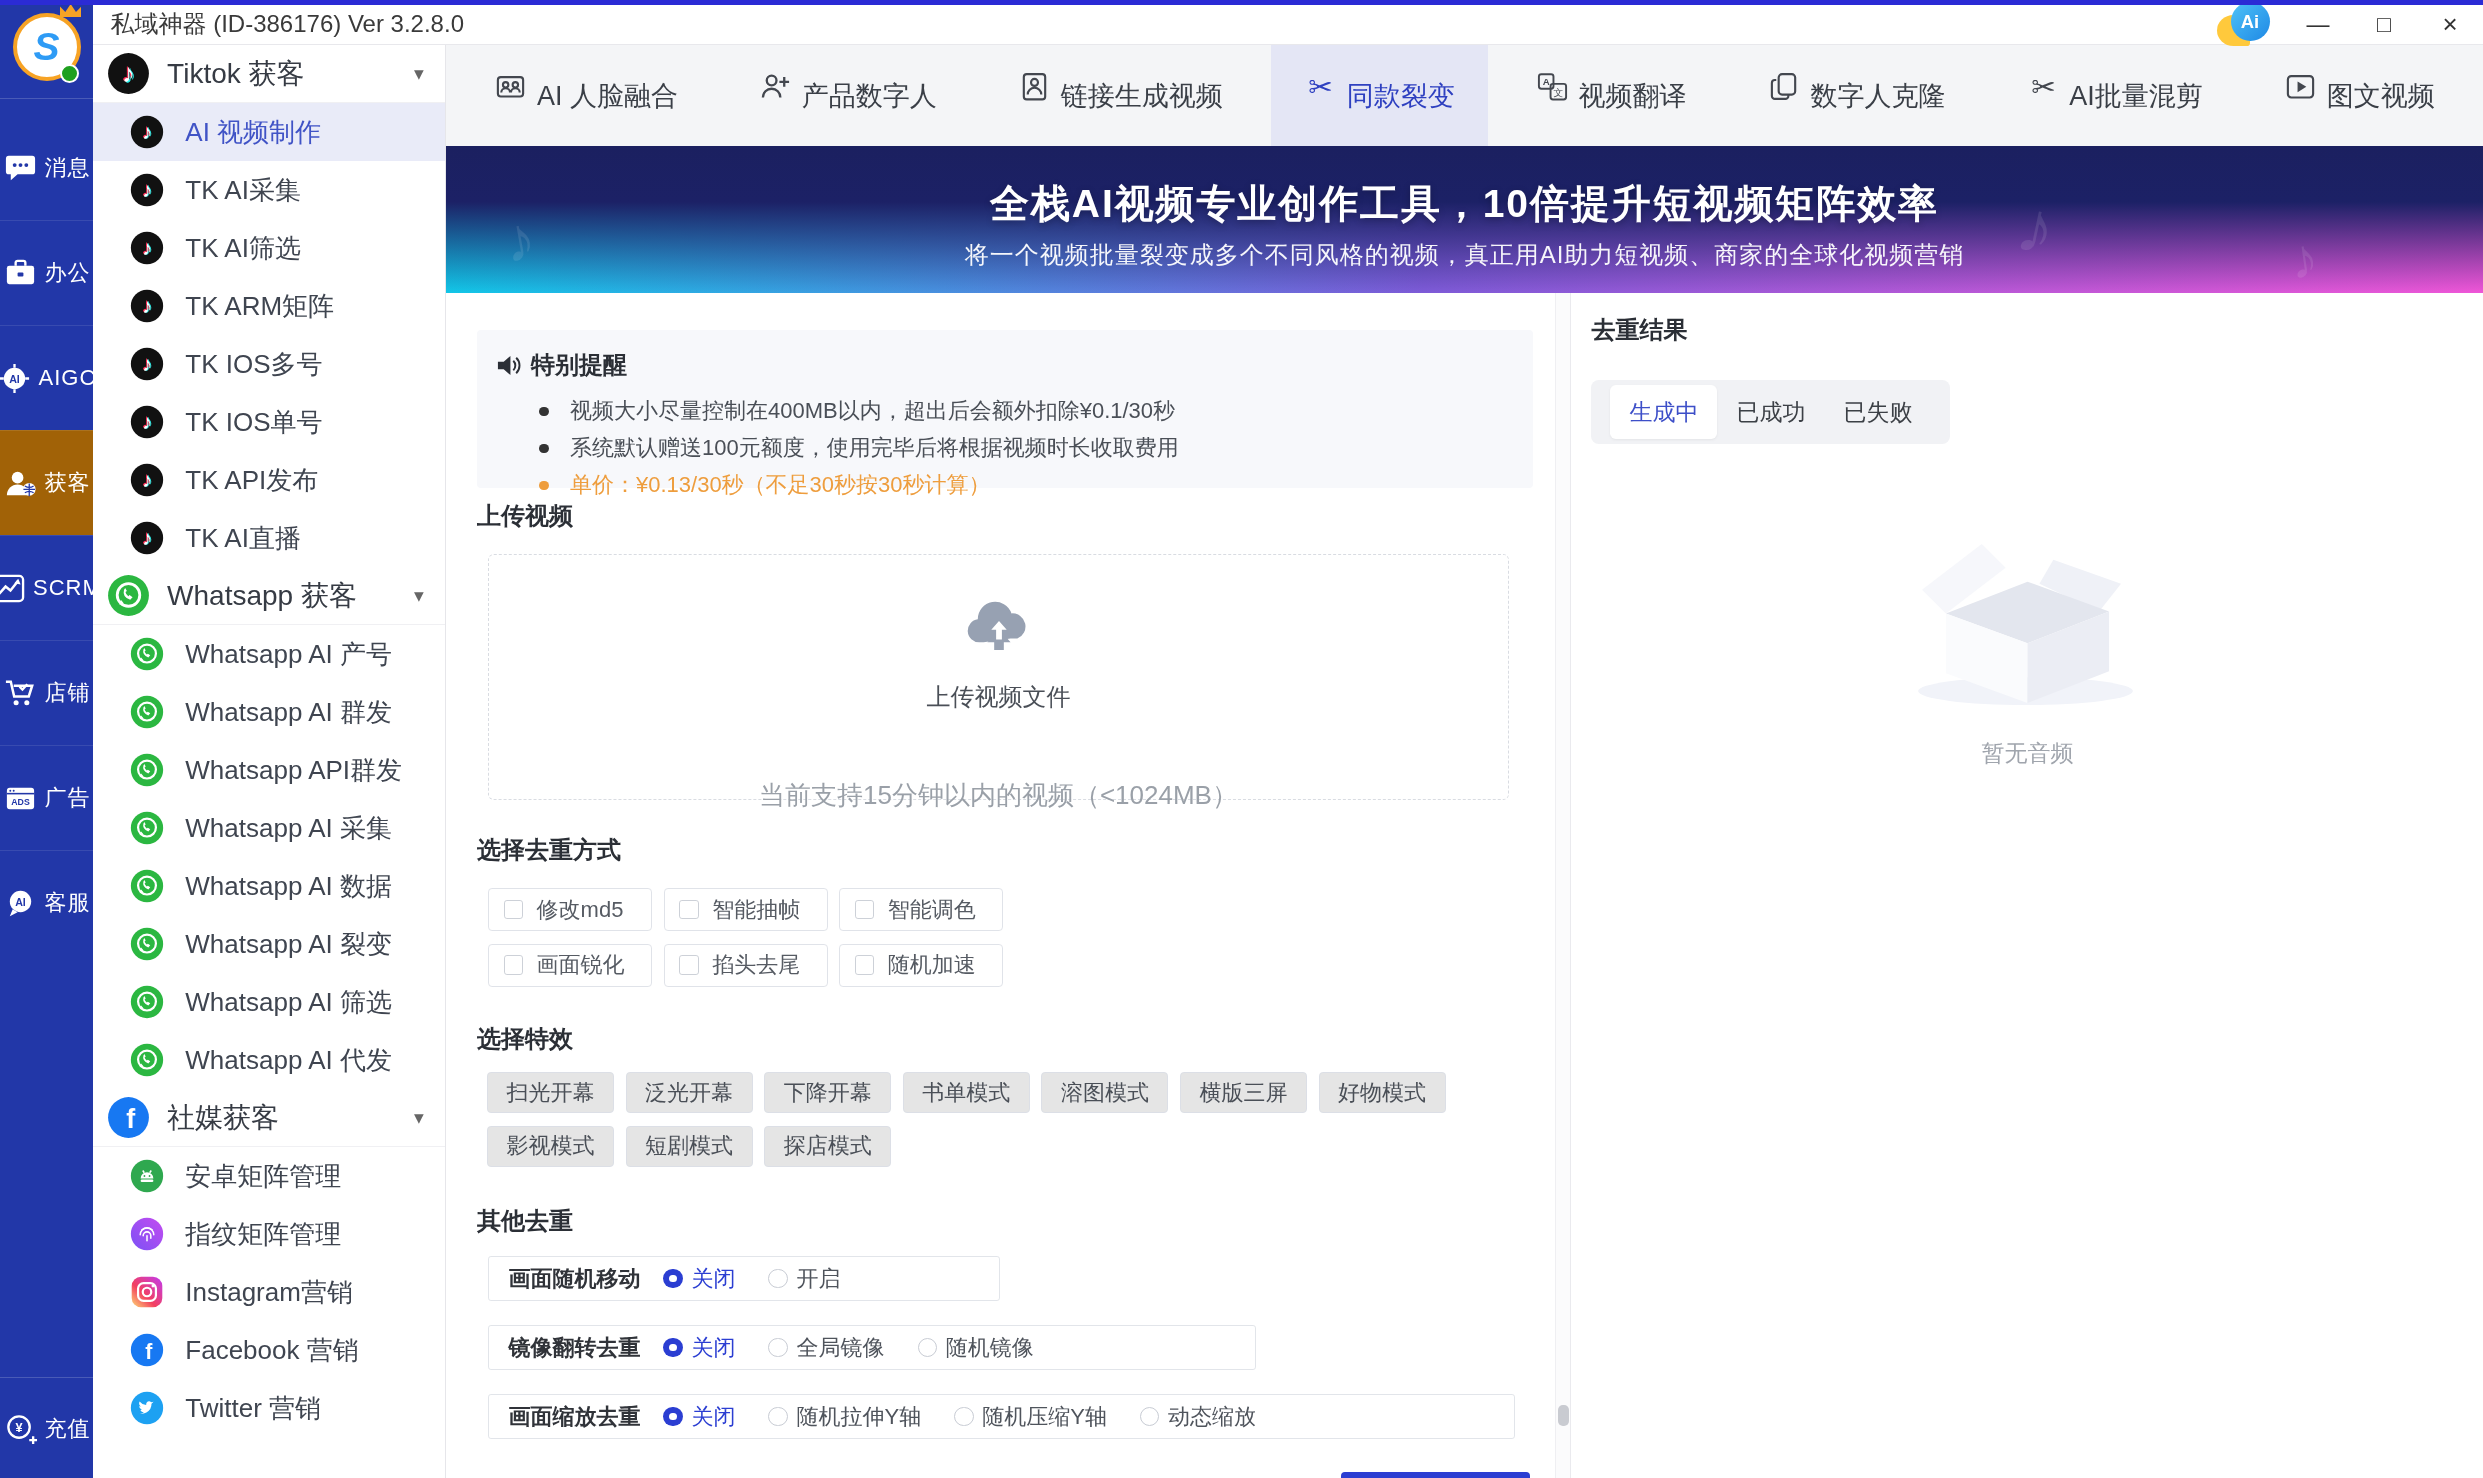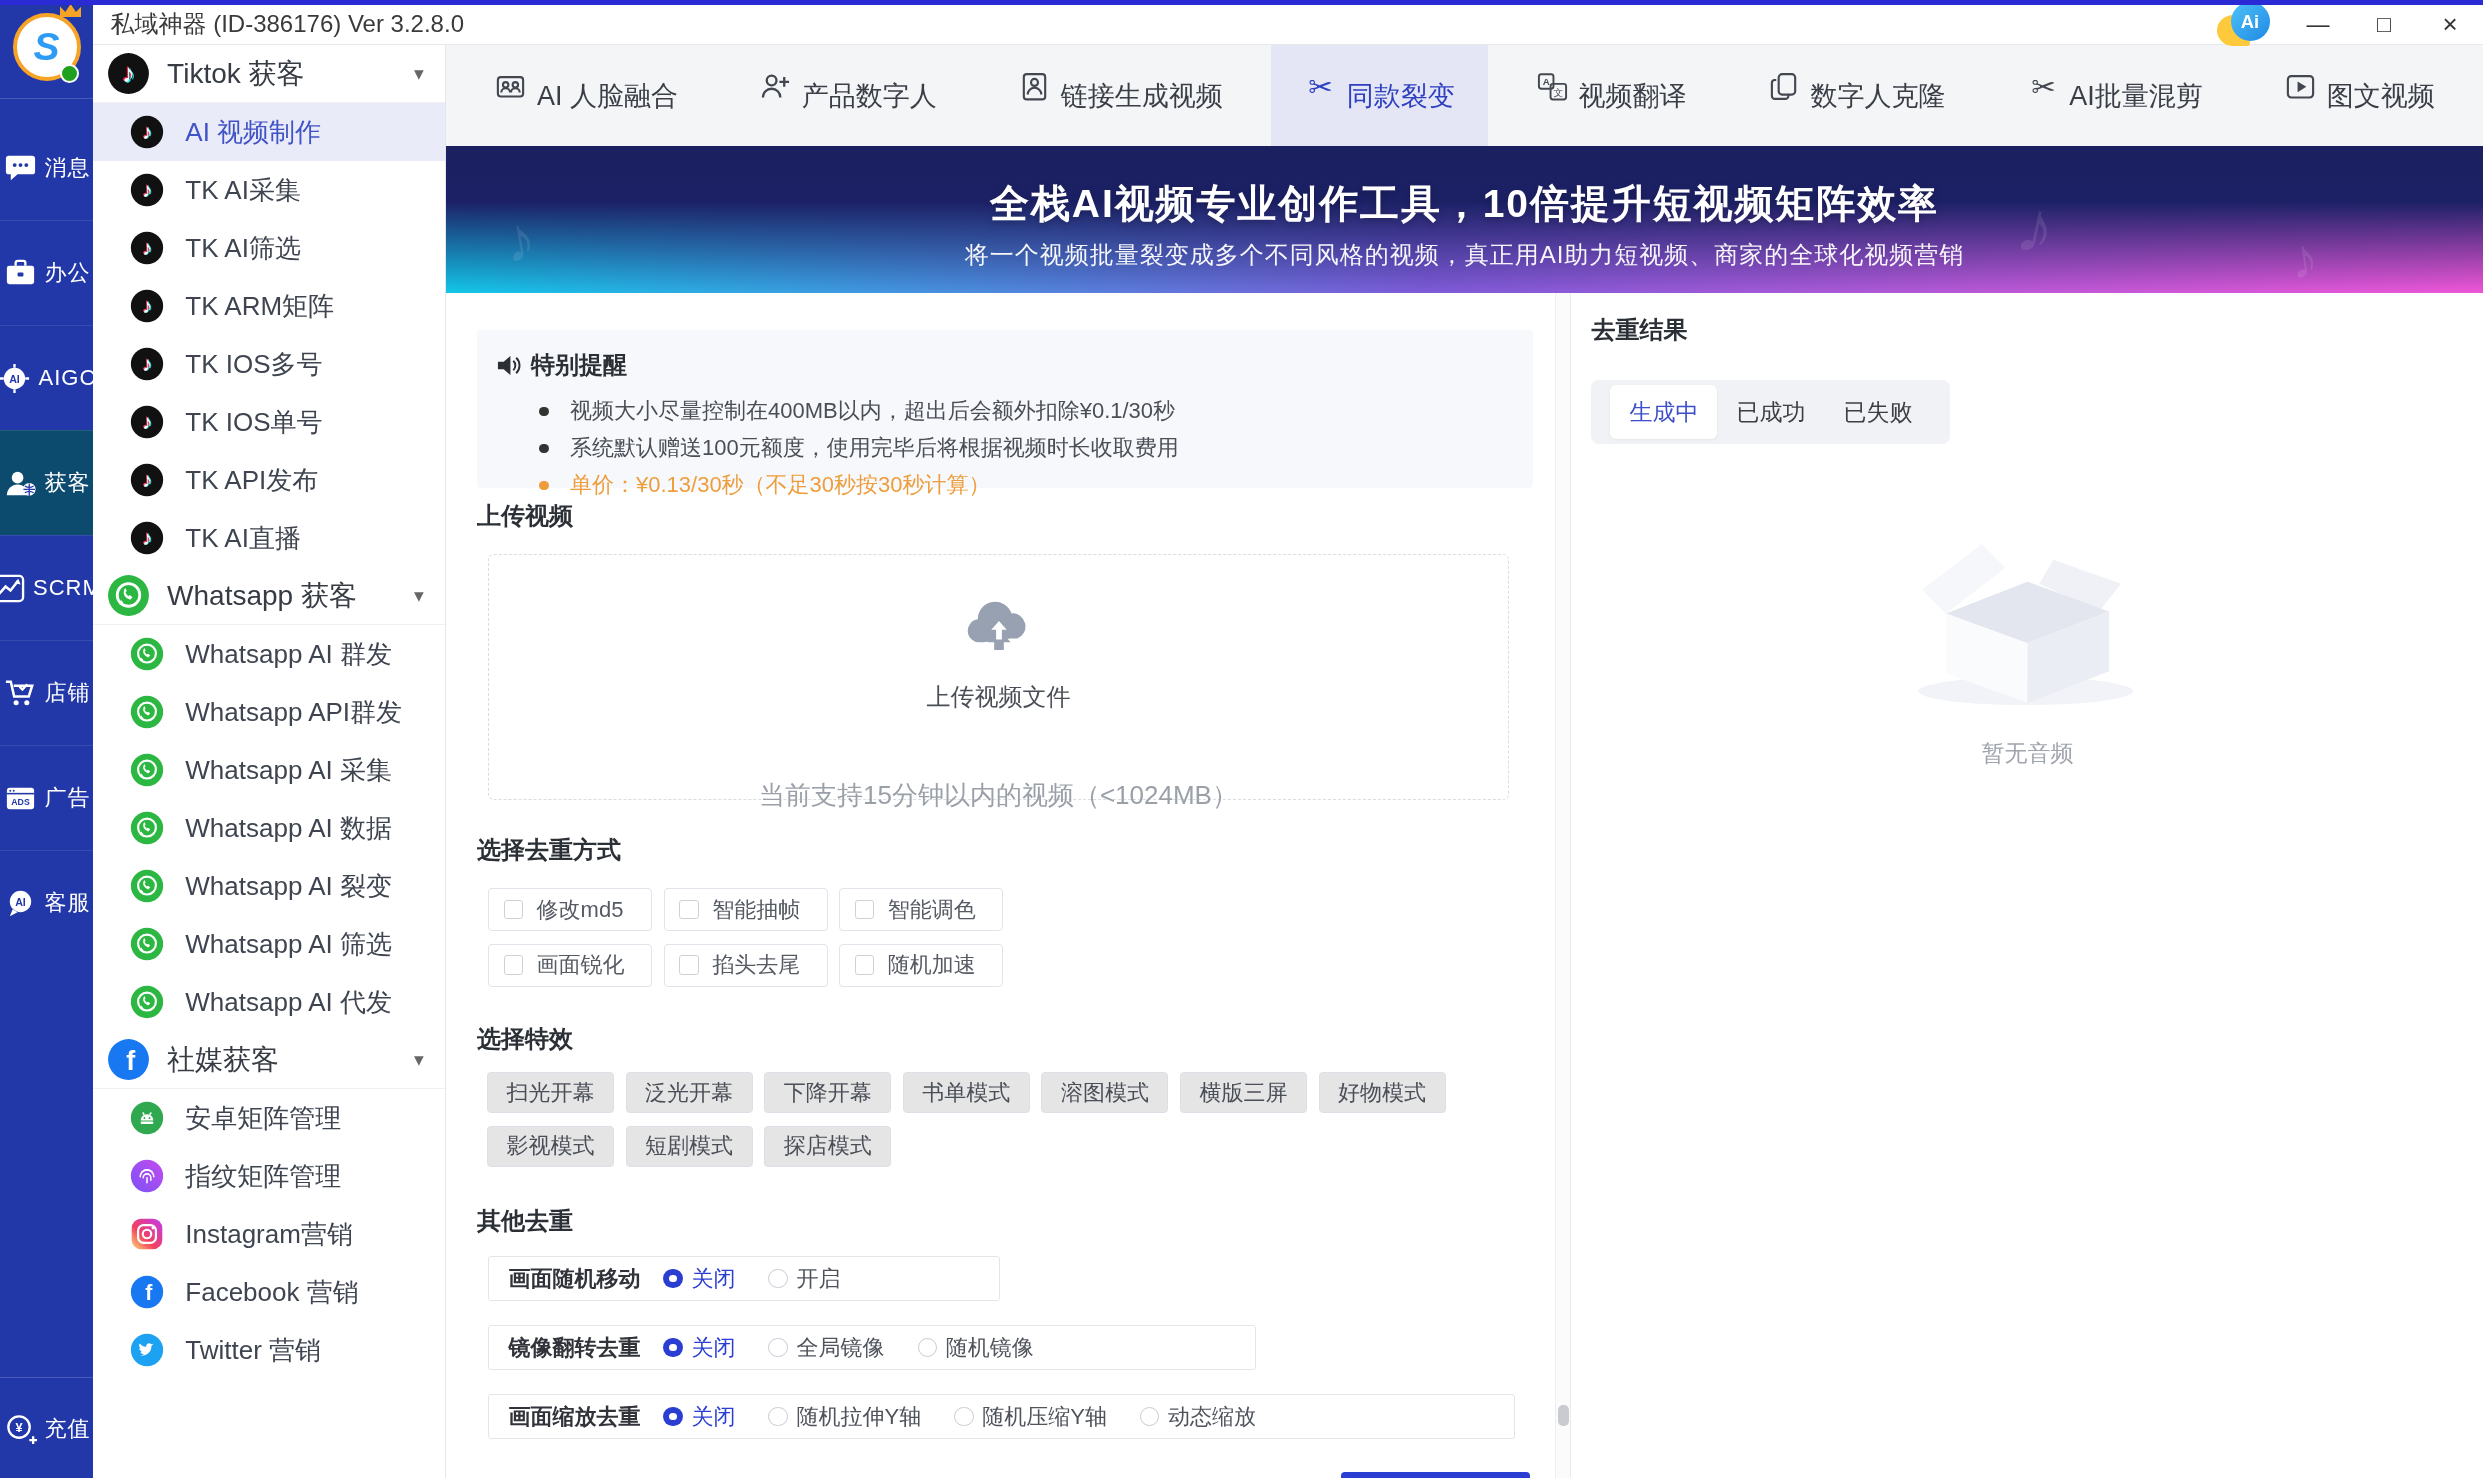--- a/index.html
+++ b/index.html
@@ -19,21 +19,21 @@
 
   
   .rail { position:absolute; left:0; top:0; width:93px; height:1479px; background:#2237A8; z-index:45; }
   .logo-tile { position:absolute; left:0; top:0; width:93px; height:99px; background:#2237A8; border-bottom:1px solid rgba(255,255,255,0.18); }
   .logo-circle { position:absolute; left:12.6px; top:12.6px; width:68px; height:68px; background:#fff; border:4.9px solid #F7A325; border-radius:50%; display:flex; align-items:center; justify-content:center; font-weight:bold; font-size:39px; color:#2E9BF5; font-style:italic; }
   .logo-dot { position:absolute; left:60px; top:64px; width:19.4px; height:19.4px; background:#1FA01F; border:2.9px solid #fff; border-radius:50%; }
   .logo-crown { position:absolute; left:60px; top:3.9px; width:21.3px; height:13.6px; background:#F7A325; clip-path:polygon(0 100%,0 20%,25% 60%,50% 0,75% 60%,100% 20%,100% 100%); }
   .rail-items { position:absolute; left:0; top:115px; width:93px; }
   .rail-item { width:93px; height:105px; display:flex; align-items:center; justify-content:center; gap:6.8px; color:#fff; border-top:1px solid rgba(255,255,255,0.10); cursor:pointer; }
   .rail-item:first-child { border-top:none; }
-  .rail-item.sel { background:#0c4a6e; }
+  .rail-item.sel { background:#a16207; }
   .rail-icon { width:35px; height:35px; display:block; }
   .rail-icon svg { width:35px; height:35px; display:block; }
   .rail-label { font-size:22px; letter-spacing:1px; }
   .rail-bottom { position:absolute; left:0; bottom:0; width:93px; border-top:1px solid rgba(255,255,255,0.18); }
   .rail-bottom .rail-item { border-top:none; height:101px; }
 
   
   .sidebar { position:absolute; left:93px; top:45px; width:353px; height:1434px; background:#fff; border-right:1px solid #E6E6EA; overflow:hidden; z-index:30; }
   .group-head { height:58px; display:flex; align-items:center; padding-left:13.6px; border-bottom:1px solid #F0F0F3; cursor:pointer; }
   .group-head .g-icon { width:43px; height:43px; }
@@ -358,20 +358,31 @@
       </div>
       <div class="side-item">
         <span class="s-icon">
           <svg viewBox="0 0 40 40">
             <circle cx="20" cy="20" r="19" fill="#2BB741"></circle>
             <circle cx="20" cy="19.5" r="10.5" fill="none" stroke="#fff" stroke-width="2.6"></circle>
             <path d="M11.5 28.5 l4-1.3 -2.4-3z" fill="#fff"></path>
             <path d="M15.8 14.8 q-1.8 6.5 5.8 9.2 l2.2-2.4 -2.8-2 -1.2 1 q-2.2-1.4-2.6-3.8 l1.3-1 -1.6-2.8z" fill="#fff"></path>
           </svg>
         </span>
+        <span class="s-label">Whatsapp AI 产号</span>
+      </div>
+      <div class="side-item">
+        <span class="s-icon">
+          <svg viewBox="0 0 40 40">
+            <circle cx="20" cy="20" r="19" fill="#2BB741"></circle>
+            <circle cx="20" cy="19.5" r="10.5" fill="none" stroke="#fff" stroke-width="2.6"></circle>
+            <path d="M11.5 28.5 l4-1.3 -2.4-3z" fill="#fff"></path>
+            <path d="M15.8 14.8 q-1.8 6.5 5.8 9.2 l2.2-2.4 -2.8-2 -1.2 1 q-2.2-1.4-2.6-3.8 l1.3-1 -1.6-2.8z" fill="#fff"></path>
+          </svg>
+        </span>
         <span class="s-label">Whatsapp AI 群发</span>
       </div>
       <div class="side-item">
         <span class="s-icon">
           <svg viewBox="0 0 40 40">
             <circle cx="20" cy="20" r="19" fill="#2BB741"></circle>
             <circle cx="20" cy="19.5" r="10.5" fill="none" stroke="#fff" stroke-width="2.6"></circle>
             <path d="M11.5 28.5 l4-1.3 -2.4-3z" fill="#fff"></path>
             <path d="M15.8 14.8 q-1.8 6.5 5.8 9.2 l2.2-2.4 -2.8-2 -1.2 1 q-2.2-1.4-2.6-3.8 l1.3-1 -1.6-2.8z" fill="#fff"></path>
           </svg>

